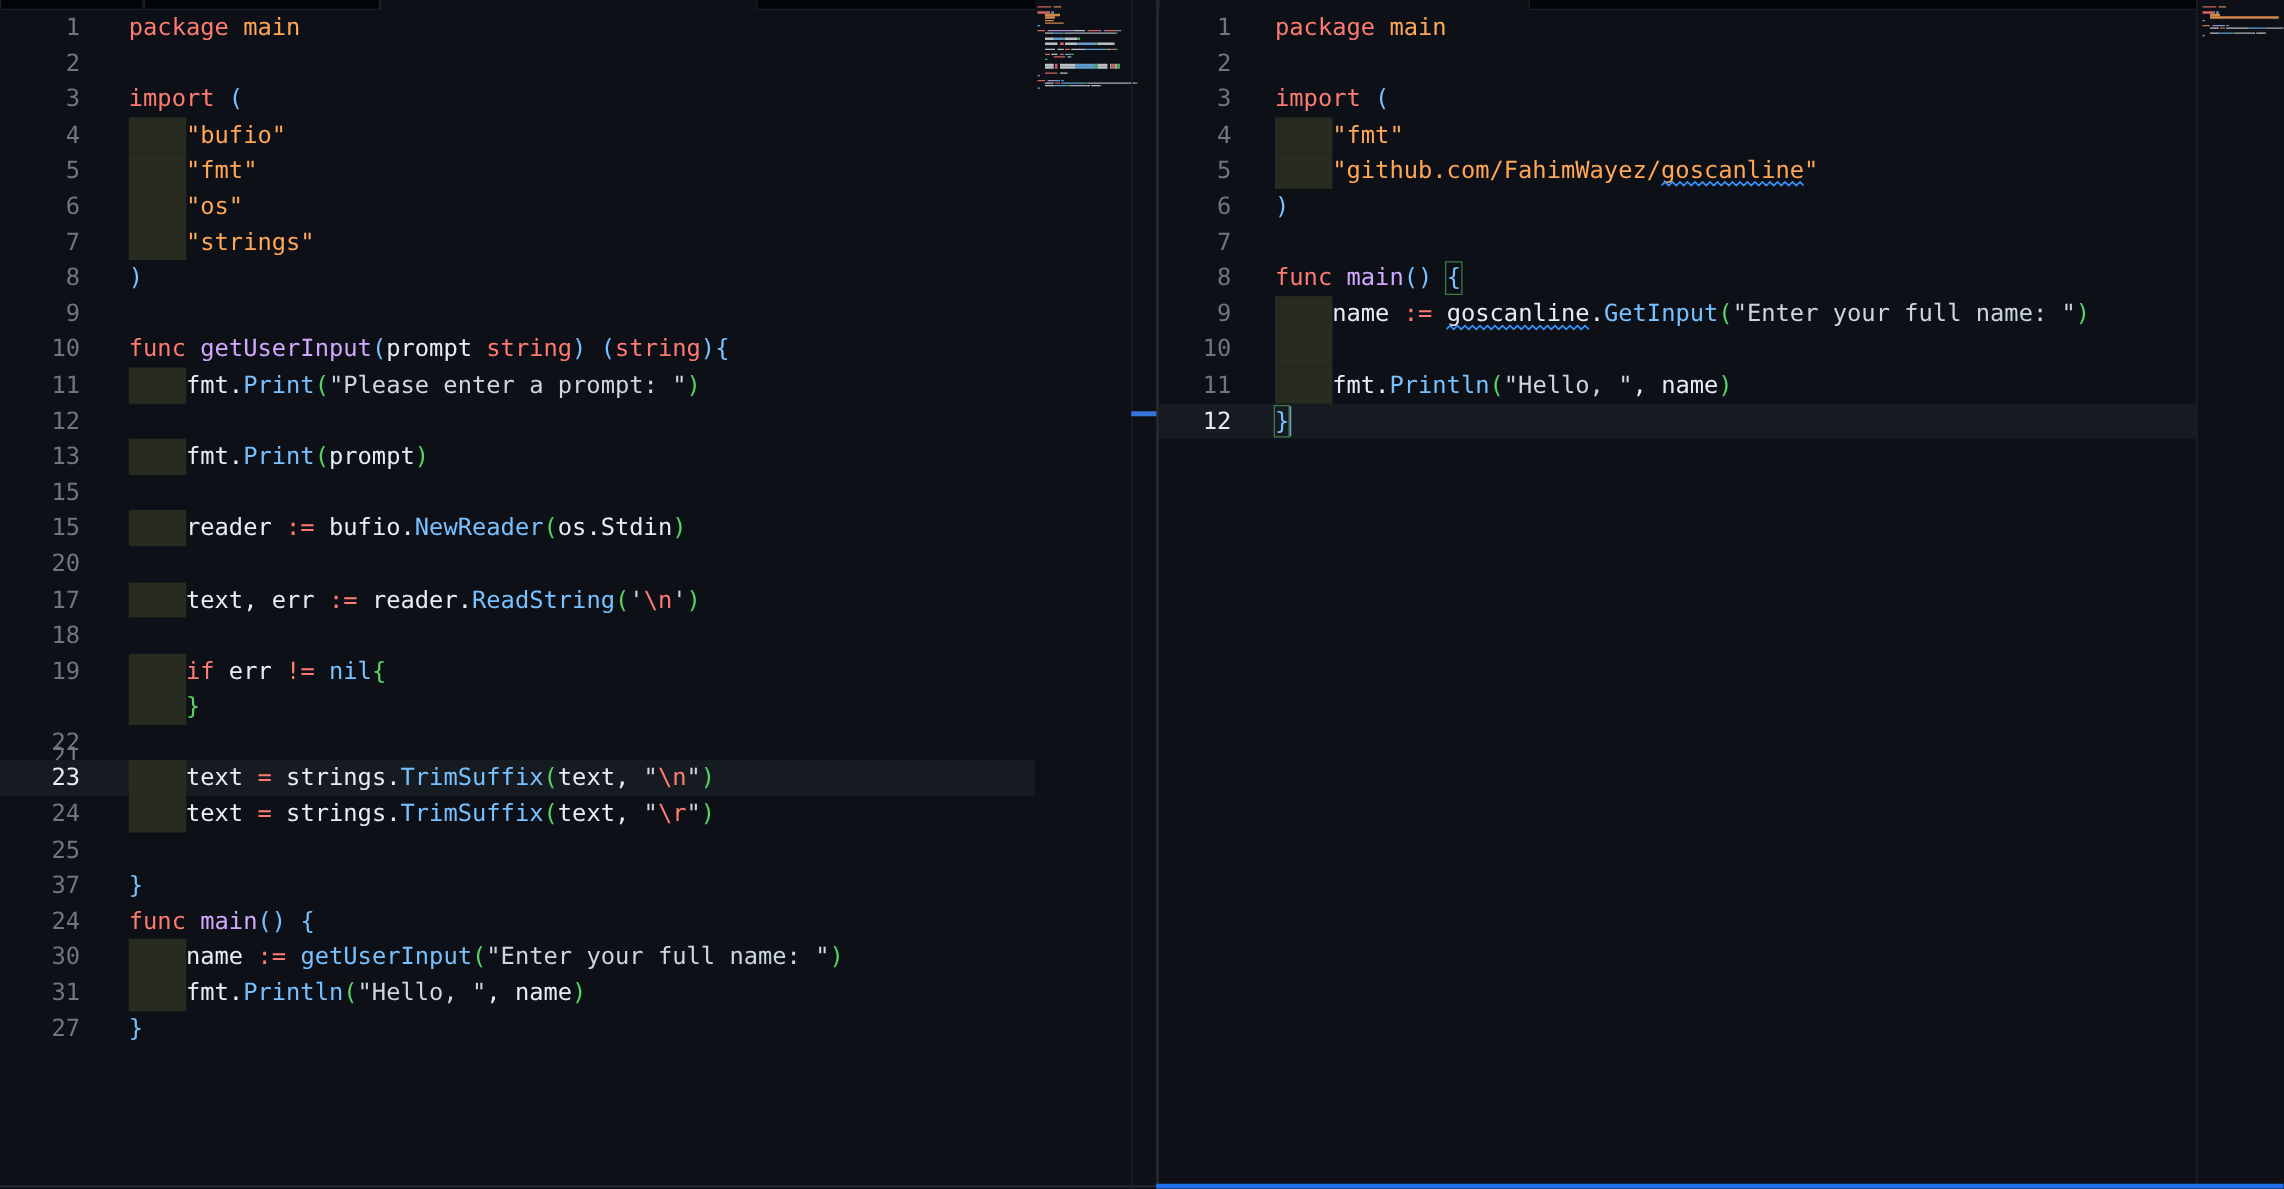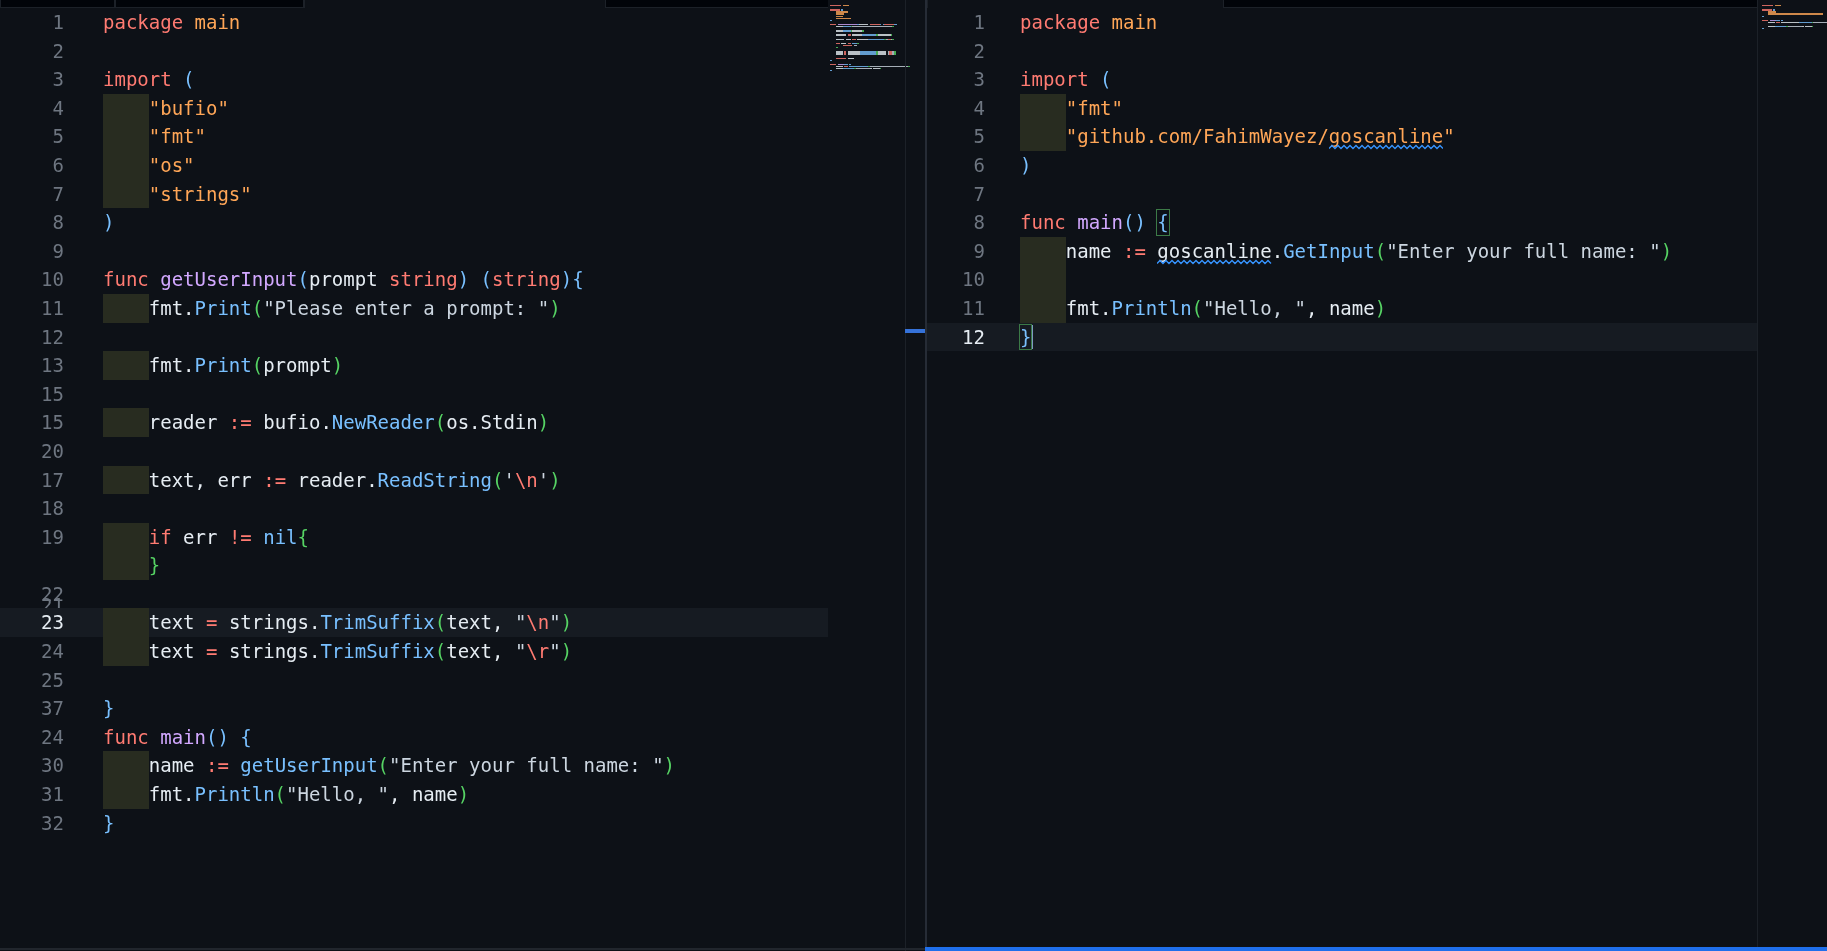--- a/index.html
+++ b/index.html
@@ -64,21 +64,21 @@
         <div class="row"><span class="ln" style="width: 64px;">19</span><span class="txt" style="left: 103px;"><span class="indent blk" style="width: 45.76px;"></span><span class="tok-k">if</span><span class="tok-f"> </span><span class="tok-f">err</span><span class="tok-f"> </span><span class="tok-k">!=</span><span class="tok-f"> </span><span class="tok-c">nil</span><span class="tok-b2">{</span></span></div>
         <div class="row"><span class="ln" style="width: 64px; margin-top: 40px;">21</span><span class="txt" style="left: 103px;"><span class="indent blk" style="width: 45.76px;"></span><span class="tok-b2">}</span></span></div>
         <div class="row"><span class="ln" style="width: 64px;">22</span><span class="txt" style="left: 103px;"></span></div>
         <div class="row hl"><div class="hlbar" style="width: 828px;"></div><span class="ln" style="width: 64px;">23</span><span class="txt" style="left: 103px;"><span class="indent blk" style="width: 45.76px;"></span><span class="tok-f">text</span><span class="tok-f"> </span><span class="tok-k">=</span><span class="tok-f"> </span><span class="tok-f">strings.</span><span class="tok-fn">TrimSuffix</span><span class="tok-b2">(</span><span class="tok-f">text,</span><span class="tok-f"> </span><span class="tok-s">"</span><span class="tok-e">\n</span><span class="tok-s">"</span><span class="tok-b2">)</span></span></div>
         <div class="row"><span class="ln" style="width: 64px;">24</span><span class="txt" style="left: 103px;"><span class="indent blk" style="width: 45.76px;"></span><span class="tok-f">text</span><span class="tok-f"> </span><span class="tok-k">=</span><span class="tok-f"> </span><span class="tok-f">strings.</span><span class="tok-fn">TrimSuffix</span><span class="tok-b2">(</span><span class="tok-f">text,</span><span class="tok-f"> </span><span class="tok-s">"</span><span class="tok-e">\r</span><span class="tok-s">"</span><span class="tok-b2">)</span></span></div>
         <div class="row"><span class="ln" style="width: 64px;">25</span><span class="txt" style="left: 103px;"></span></div>
         <div class="row"><span class="ln" style="width: 64px;">37</span><span class="txt" style="left: 103px;"><span class="tok-b1">}</span></span></div>
         <div class="row"><span class="ln" style="width: 64px;">24</span><span class="txt" style="left: 103px;"><span class="tok-k">func</span><span class="tok-f"> </span><span class="tok-fd">main</span><span class="tok-b1">()</span><span class="tok-f"> </span><span class="tok-b1">{</span></span></div>
         <div class="row"><span class="ln" style="width: 64px;">30</span><span class="txt" style="left: 103px;"><span class="indent blk" style="width: 45.76px;"></span><span class="tok-f">name</span><span class="tok-f"> </span><span class="tok-k">:=</span><span class="tok-f"> </span><span class="tok-fn">getUserInput</span><span class="tok-b2">(</span><span class="tok-s">"Enter your full name: "</span><span class="tok-b2">)</span></span></div>
         <div class="row"><span class="ln" style="width: 64px;">31</span><span class="txt" style="left: 103px;"><span class="indent blk" style="width: 45.76px;"></span><span class="tok-f">fmt.</span><span class="tok-fn">Println</span><span class="tok-b2">(</span><span class="tok-s">"Hello, "</span><span class="tok-f">,</span><span class="tok-f"> </span><span class="tok-f">name</span><span class="tok-b2">)</span></span></div>
-        <div class="row"><span class="ln" style="width: 64px;">32</span><span class="txt" style="left: 103px;"><span class="tok-b1">}</span></span></div>
+        <div class="row"><span class="ln" style="width: 64px;">27</span><span class="txt" style="left: 103px;"><span class="tok-b1">}</span></span></div>
       </div>
     <div class="minimap" style="left:830px;width:75px;height:120px;">
         <div class="mmline" style="left: 0px; top: 0px; width: 11.2px; background: rgb(255, 123, 114);"></div>
         <div class="mmline" style="left: 12.8px; top: 0px; width: 6.4px; background: rgb(255, 166, 87);"></div>
         <div class="mmline" style="left: 0px; top: 4.2px; width: 9.6px; background: rgb(255, 123, 114);"></div>
         <div class="mmline" style="left: 11.2px; top: 4.2px; width: 1.6px; background: rgb(121, 192, 255);"></div>
         <div class="mmline" style="left: 6.4px; top: 6.3px; width: 11.2px; background: rgb(255, 166, 87);"></div>
         <div class="mmline" style="left: 6.4px; top: 8.4px; width: 8px; background: rgb(255, 166, 87);"></div>
         <div class="mmline" style="left: 6.4px; top: 10.5px; width: 6.4px; background: rgb(255, 166, 87);"></div>
         <div class="mmline" style="left: 6.4px; top: 12.6px; width: 14.4px; background: rgb(255, 166, 87);"></div>

